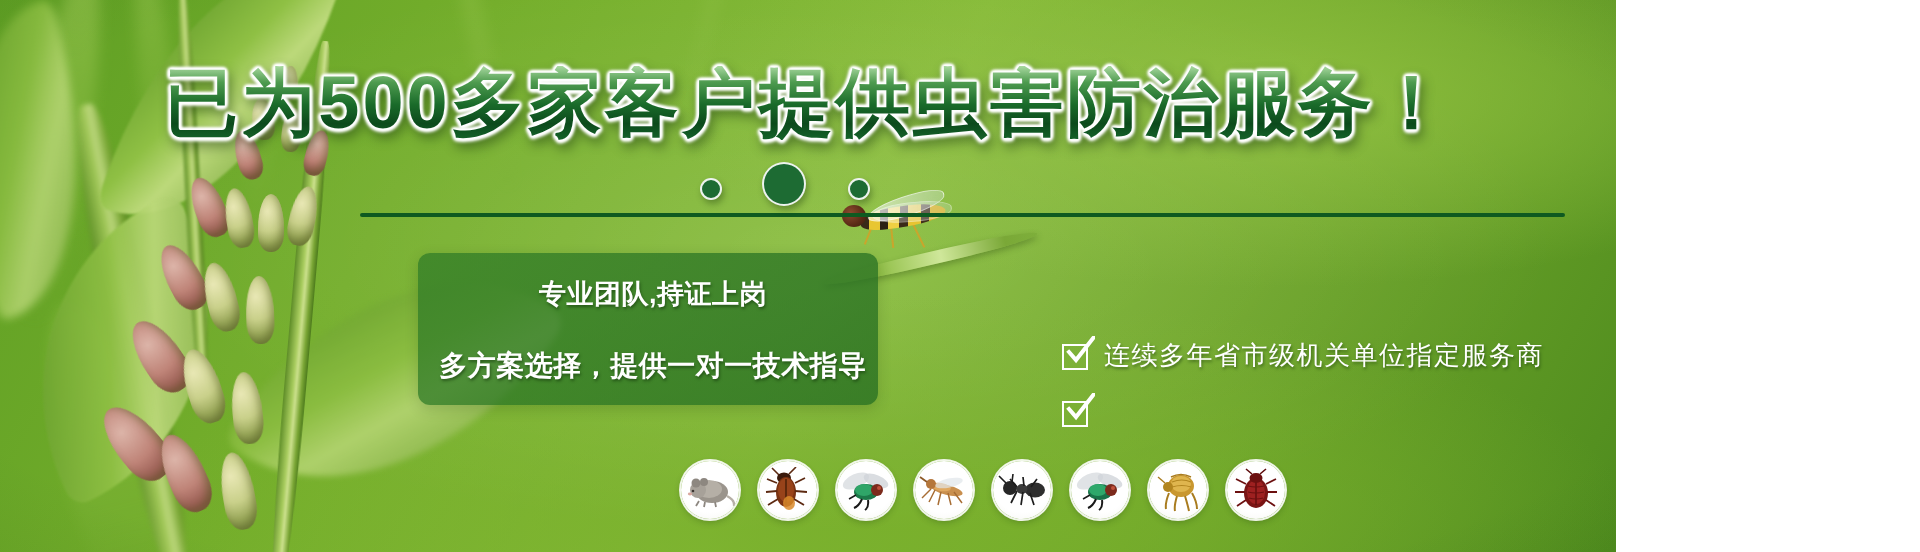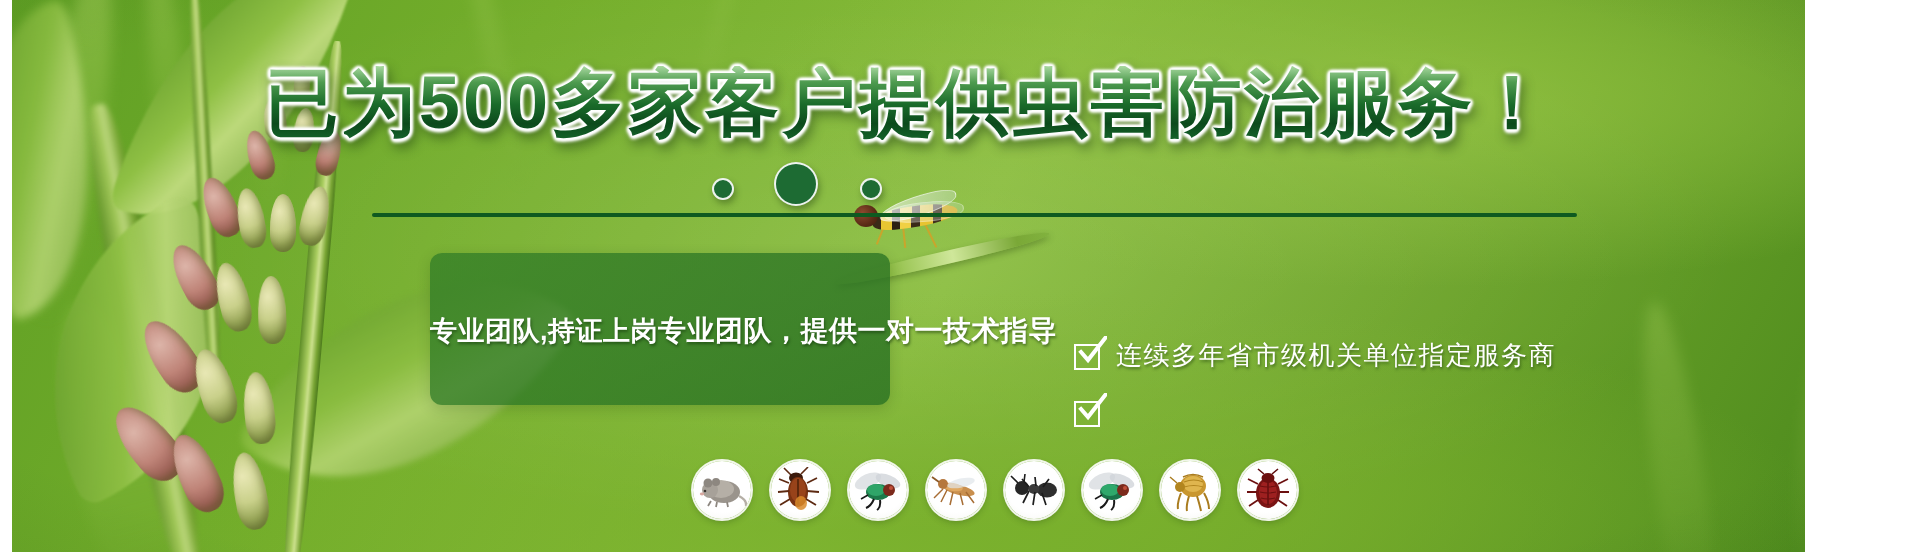--- a/index.html
+++ b/index.html
@@ -4,25 +4,24 @@
 <style>
   * { box-sizing: border-box; margin: 0; padding: 0; }
   html, body {
     width: 1920px; height: 552px;
     overflow: hidden;
     font-family: "Liberation Sans", "DejaVu Sans", sans-serif;
   }
 
   .banner {
     position: relative;
-    width: 1793px;
+    width: 1616px;
     height: 552px;
     overflow: hidden;
     background: #0f766e;
-    margin-left: 12px;
   }
 
   
   .bg-base {
     position: absolute; inset: 0;
     background:
       radial-gradient(ellipse 60% 55% at 78% 18%, #8dbe3e 0%, rgba(141,190,62,0) 62%),
       radial-gradient(ellipse 70% 60% at 55% 92%, #79b02c 0%, rgba(121,176,44,0) 65%),
       linear-gradient(118deg, #5f9f24 0%, #74ae2b 26%, #86bb38 52%, #6ea52a 74%, #4f8c1e 100%);
   }
@@ -189,20 +188,21 @@
     width: 460px; height: 152px;
     background: linear-gradient(135deg, rgba(45,122,38,.72), rgba(40,112,34,.80));
     border-radius: 12px;
     box-shadow: 0 4px 14px rgba(20,50,10,.18);
   }
   .info-lines {
     position: absolute;
     left: 418px; top: 258px;
     width: 470px; height: 145px;
     display: flex;
+    flex-direction: column;
     justify-content: space-around;
     align-items: center;
     z-index: 4;
   }
   .info-lines .ln {
     color: #ffffff;
     font-weight: bold;
     white-space: nowrap;
     text-shadow: 1px 2px 3px rgba(15,45,8,.55);
   }
@@ -312,21 +312,21 @@
   <div class="divider"></div>
   <div class="dots">
     <div class="dot d1"></div>
     <div class="dot d2"></div>
     <div class="dot d3"></div>
   </div>
 
   <div class="info-box"></div>
   <div class="info-lines">
     <div class="ln ln1">专业团队,持证上岗</div>
-    <div class="ln ln3">专业团队，提供一对一技术指导</div>
+    <div class="ln ln3">多方案选择，提供一对一技术指导</div>
   </div>
 
   <div class="bullets">
     <div class="bullet">
       <span class="cb">
         <span class="box"></span>
         <svg class="tick" viewBox="0 0 30 30">
             <path d="M4 16 L11 24 L29 1" fill="none" stroke="#ffffff" stroke-width="4" stroke-linecap="square"></path>
           </svg>
       </span>

